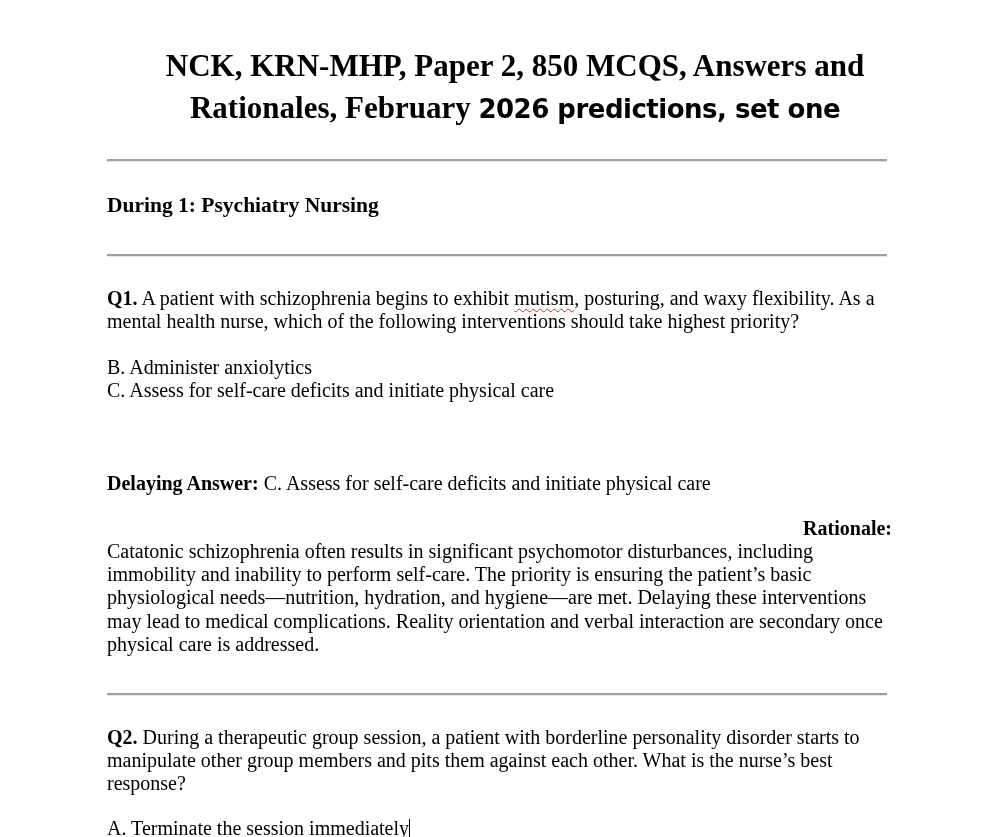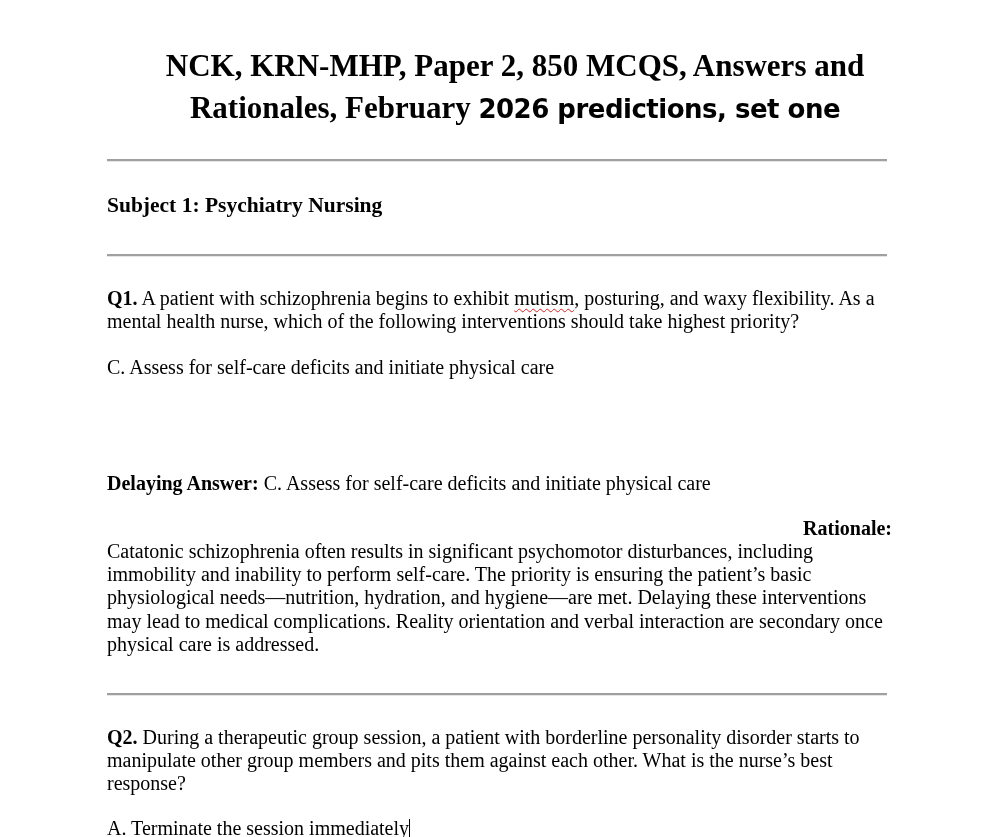--- a/index.html
+++ b/index.html
@@ -79,27 +79,28 @@
   </style>
 </head>
 <body>
 
 <div class="page">
 
   <h1 class="title"><span>NCK, KRN-MHP, Paper 2, 850 MCQS, Answers and Rationales, February</span> <span class="sans">2026 predictions, set one</span></h1>
 
   <div class="rule" style="top:159px;"></div>
 
-  <h2 class="subject">Subject 1: Psychiatry Nursing</h2>
+  <h2 class="subject">During 1: Psychiatry Nursing</h2>
 
   <div class="rule" style="top:254px;"></div>
 
   <p class="block" style="top:287px;"><b>Q1.</b><span> A patient with schizophrenia begins to exhibit </span><span class="spell">mutism</span><span>, posturing, and waxy flexibility. As a mental health nurse, which of the following interventions should take highest priority?</span></p>
 
   <div class="block options" style="top:356px;">
+    <div>B. Administer anxiolytics</div>
     <div>C. Assess for self-care deficits and initiate physical care</div>
   </div>
 
   <p class="block" style="top:472px;"><b>Delaying Answer:</b><span> C. Assess for self-care deficits and initiate physical care</span></p>
 
   <p class="block" style="top:517px;text-align:right;"><b>Rationale:</b></p>
 
   <p class="block" style="top:540px; width:782px;">Catatonic schizophrenia often results in significant psychomotor disturbances, including immobility and inability to perform self-care. The priority is ensuring the patient’s basic physiological needs—nutrition, hydration, and hygiene—are met. Delaying these interventions may lead to medical complications. Reality orientation and verbal interaction are secondary once physical care is addressed.</p>
 
   <div class="rule" style="top:693px;"></div>

